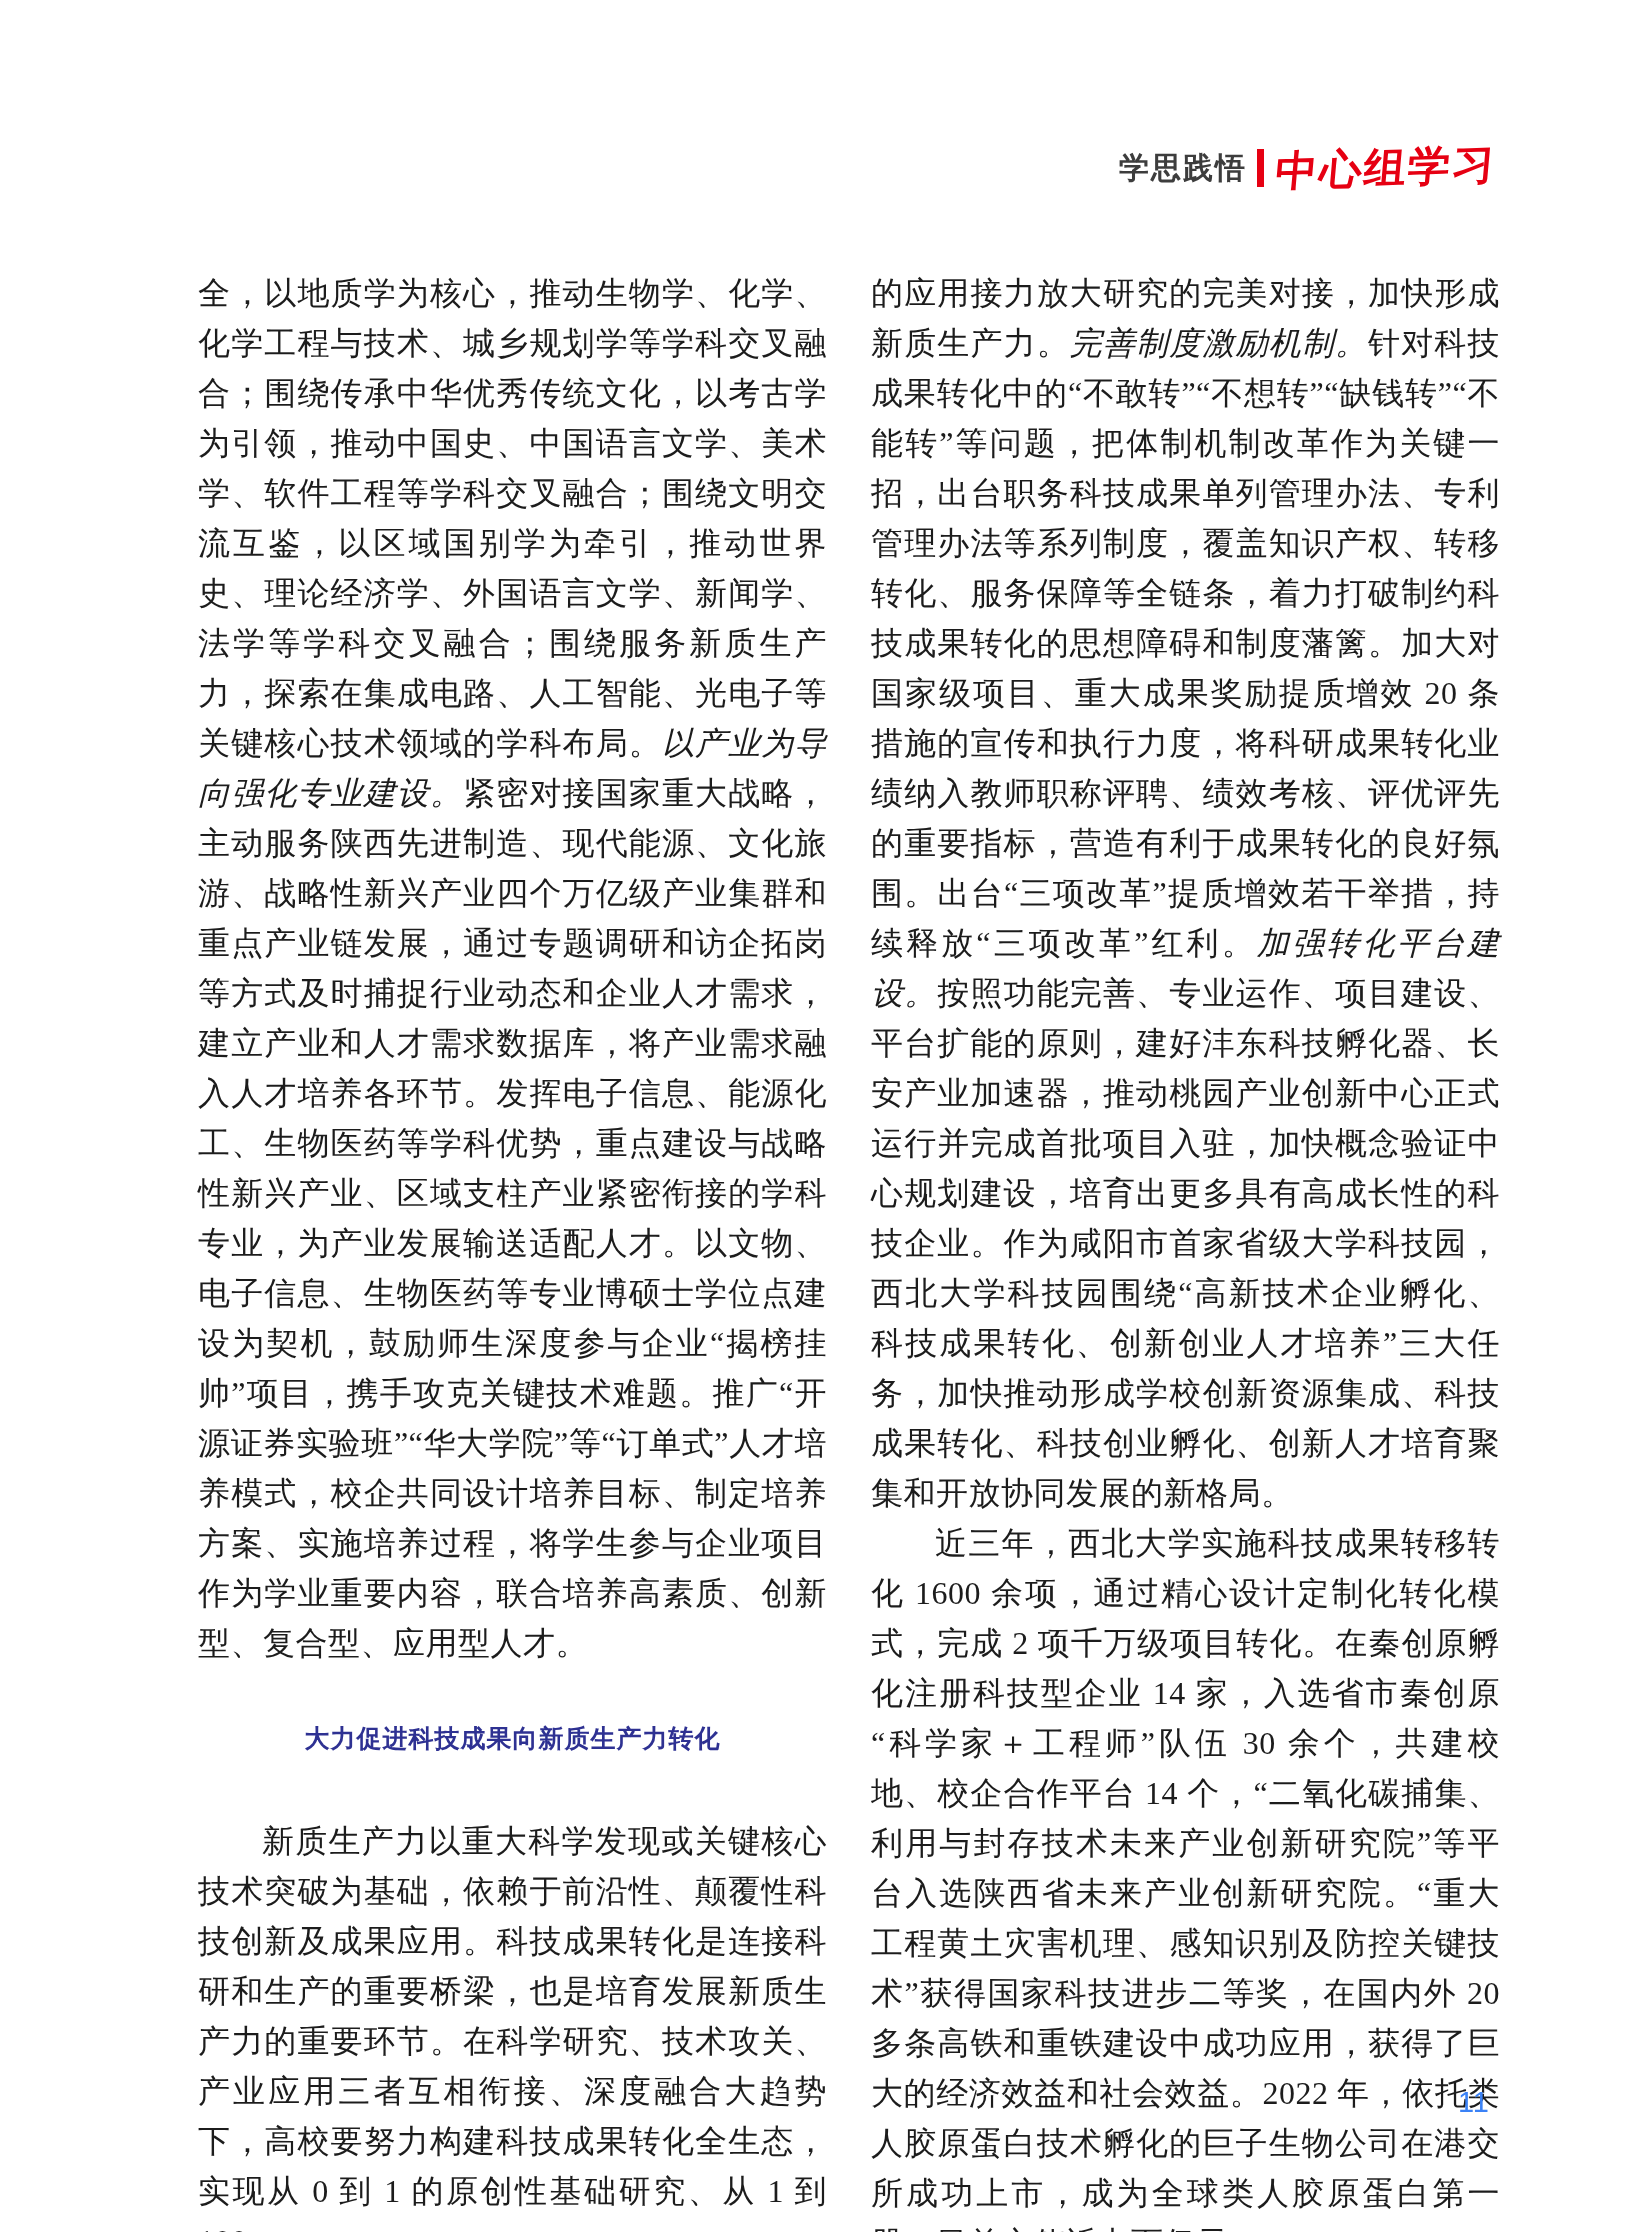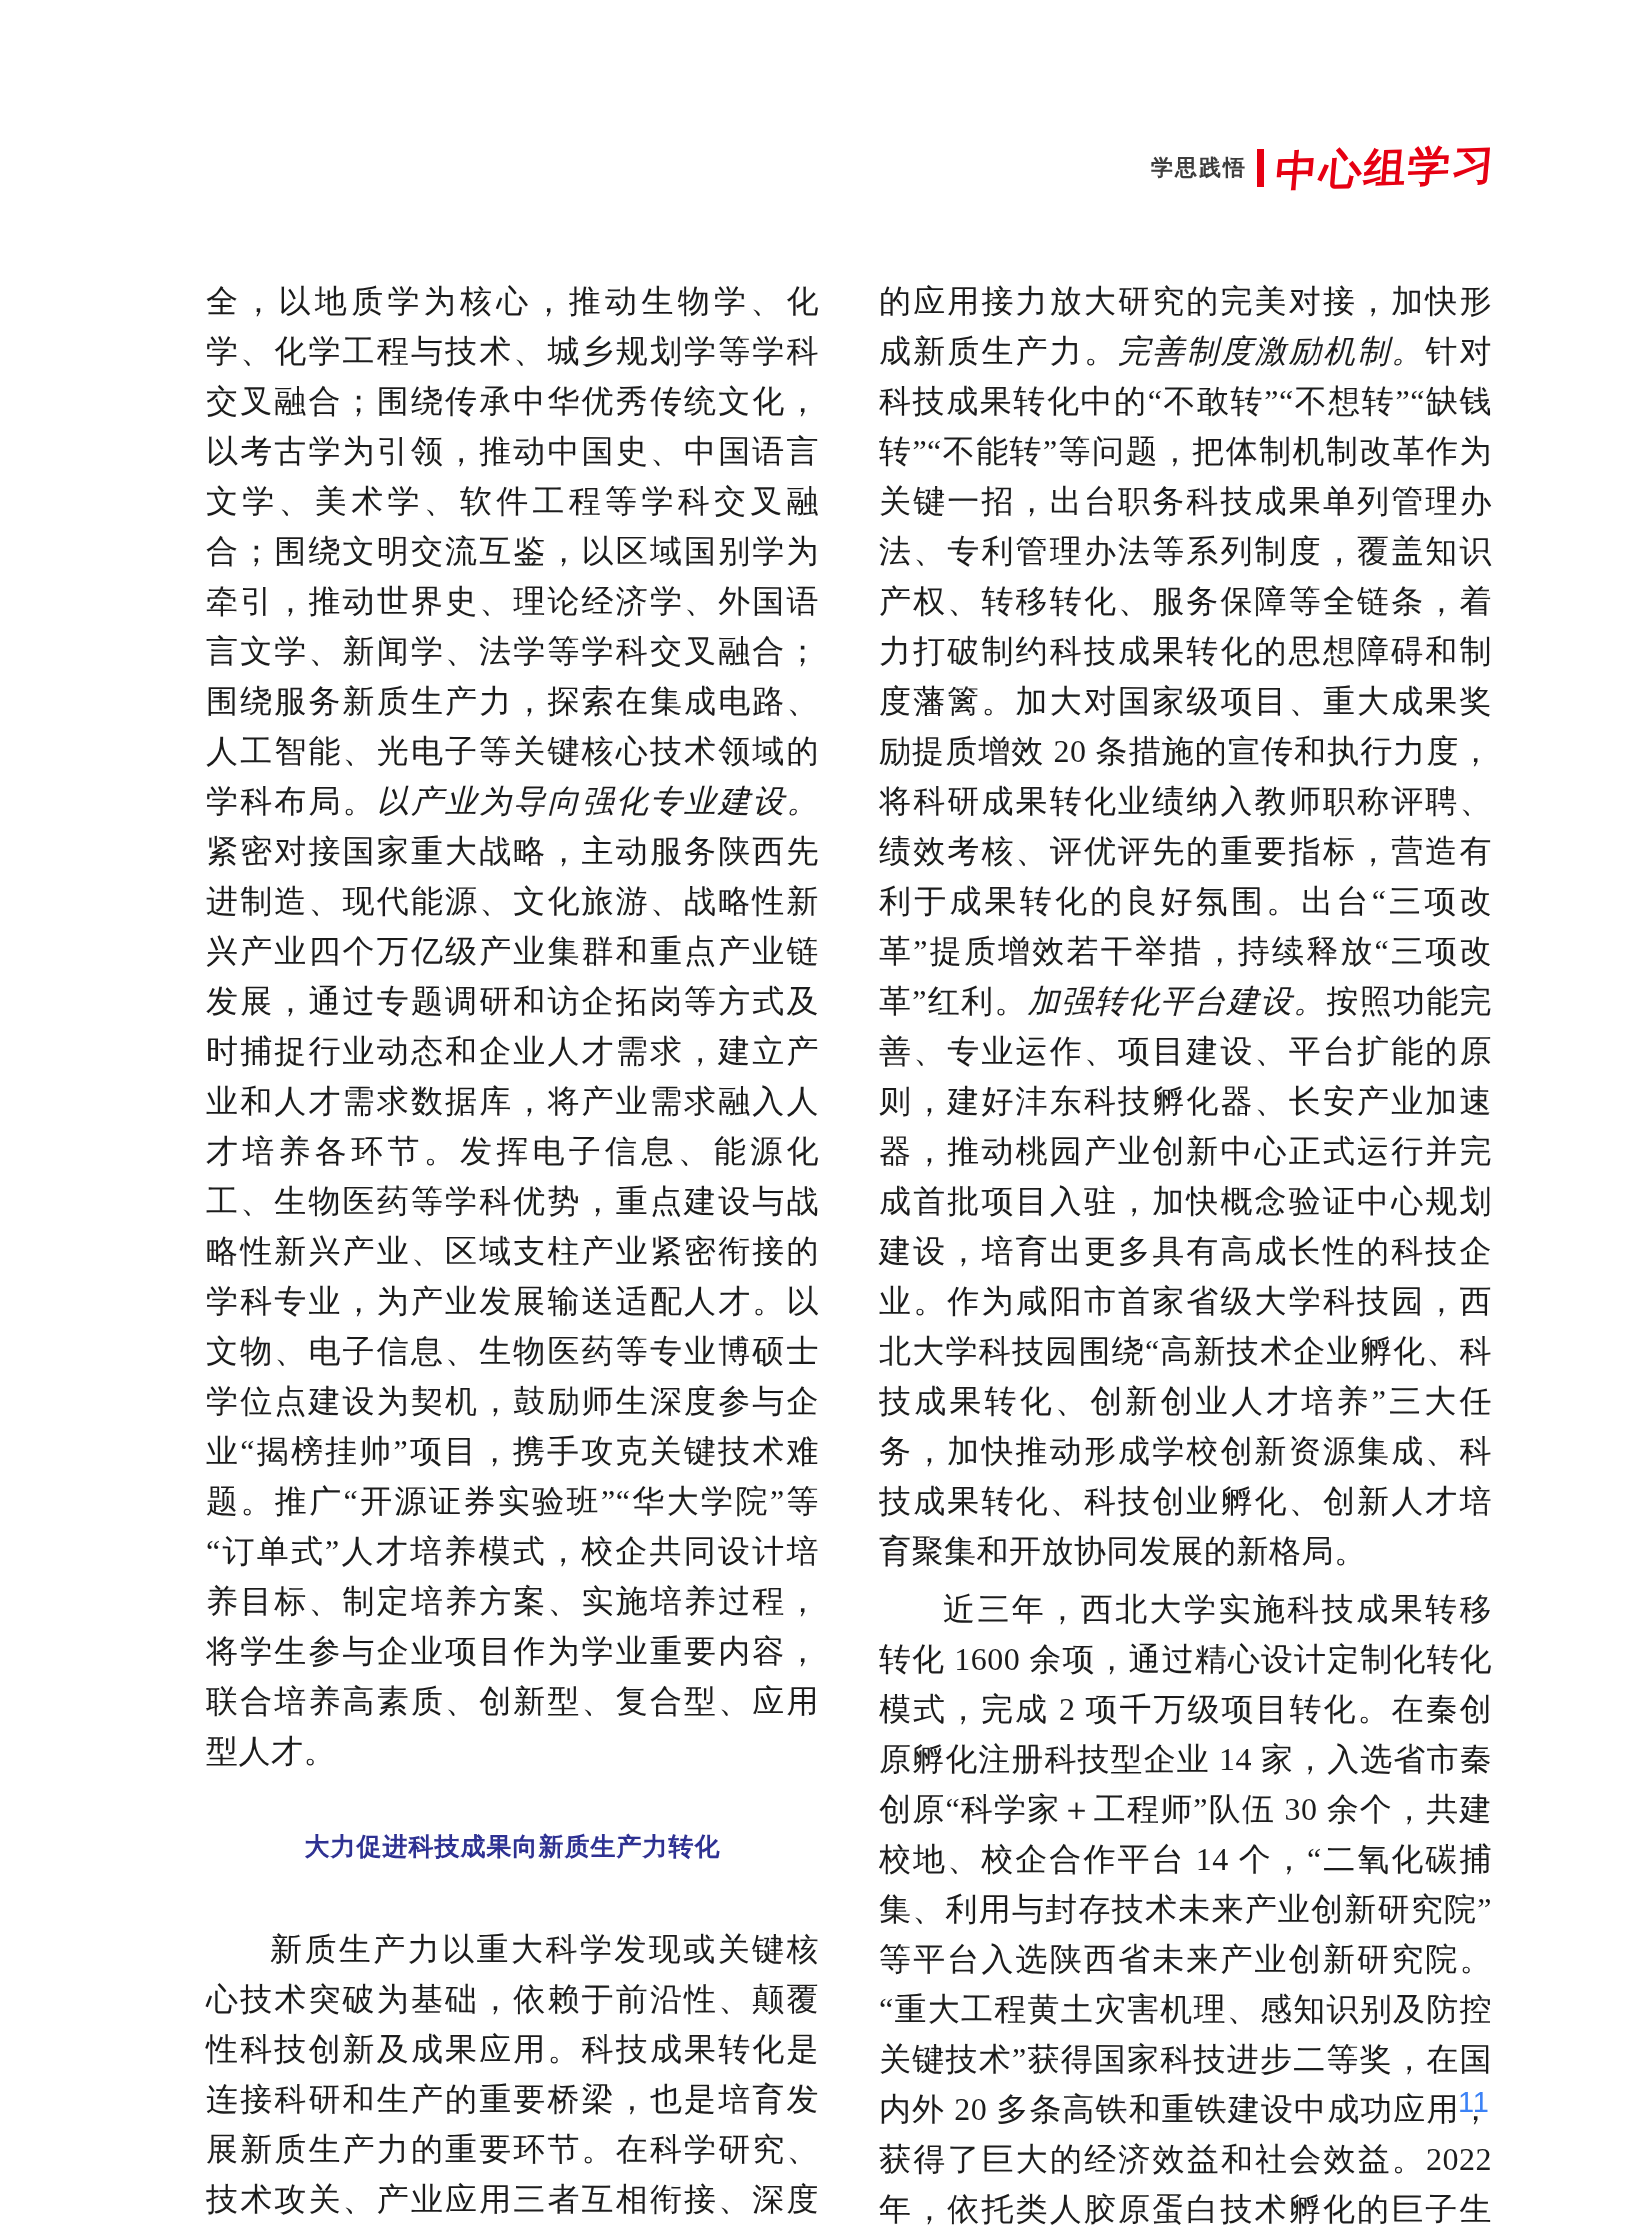--- a/index.html
+++ b/index.html
@@ -18,21 +18,21 @@
     top: 147px;
     left: 0;
     right: 150px;
     display: flex;
     justify-content: flex-end;
     align-items: center;
   }
   .section-label {
     font-family: "Liberation Sans", "DejaVu Sans", sans-serif;
     font-weight: bold;
-    font-size: 22px;
+    font-size: 30px;
     color: #3d3d3d;
     letter-spacing: 2px;
   }
   .divider-bar {
     display: inline-block;
     width: 7px;
     height: 38px;
     margin: 0 12px 0 10px;
   }
   .brand-logo {
@@ -53,21 +53,21 @@
     gap: 44px;
   }
   .column {
     width: 629px;
     font-size: 32px;
     line-height: 50px;
     text-align: justify;
     color: #1c1c1c;
     letter-spacing: 0.5px;
   }
-  .para { margin: 8px; }
+  .para { margin: 0; }
   .para.indent { text-indent: 2em; }
   .kai { font-style: italic; }           
   .col-heading {
     font-family: "Liberation Sans", "DejaVu Sans", sans-serif;
     font-weight: bold;
     font-size: 25px;
     line-height: 44px;
     text-align: center;
     letter-spacing: 1px;
     margin: 48px 0 56px 0;

